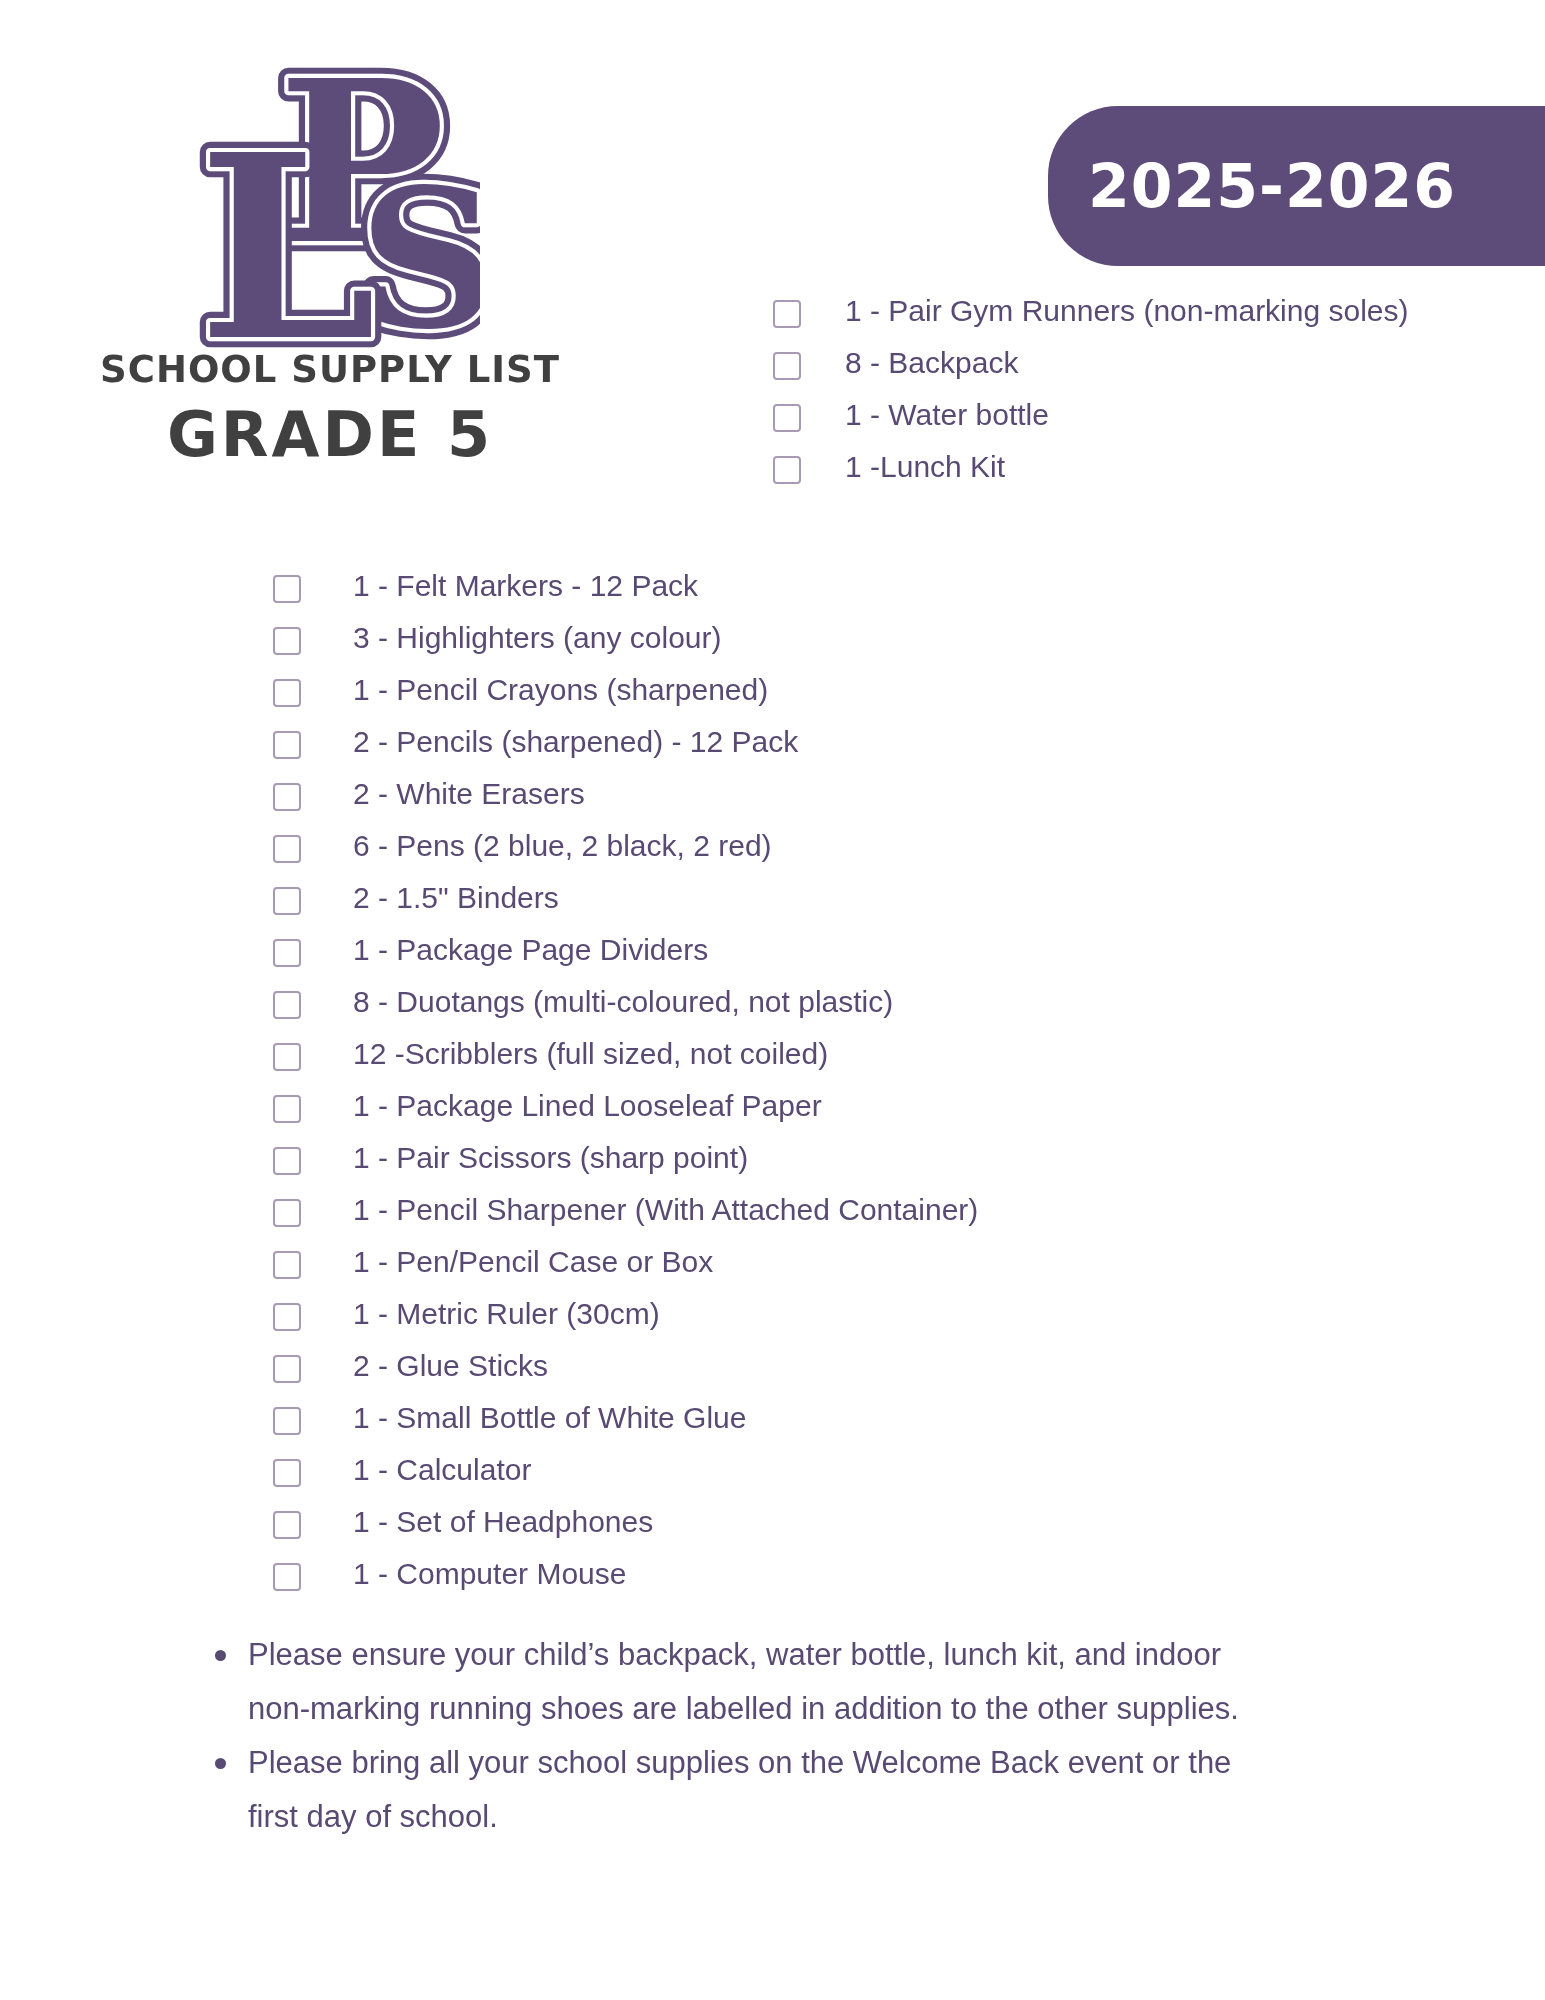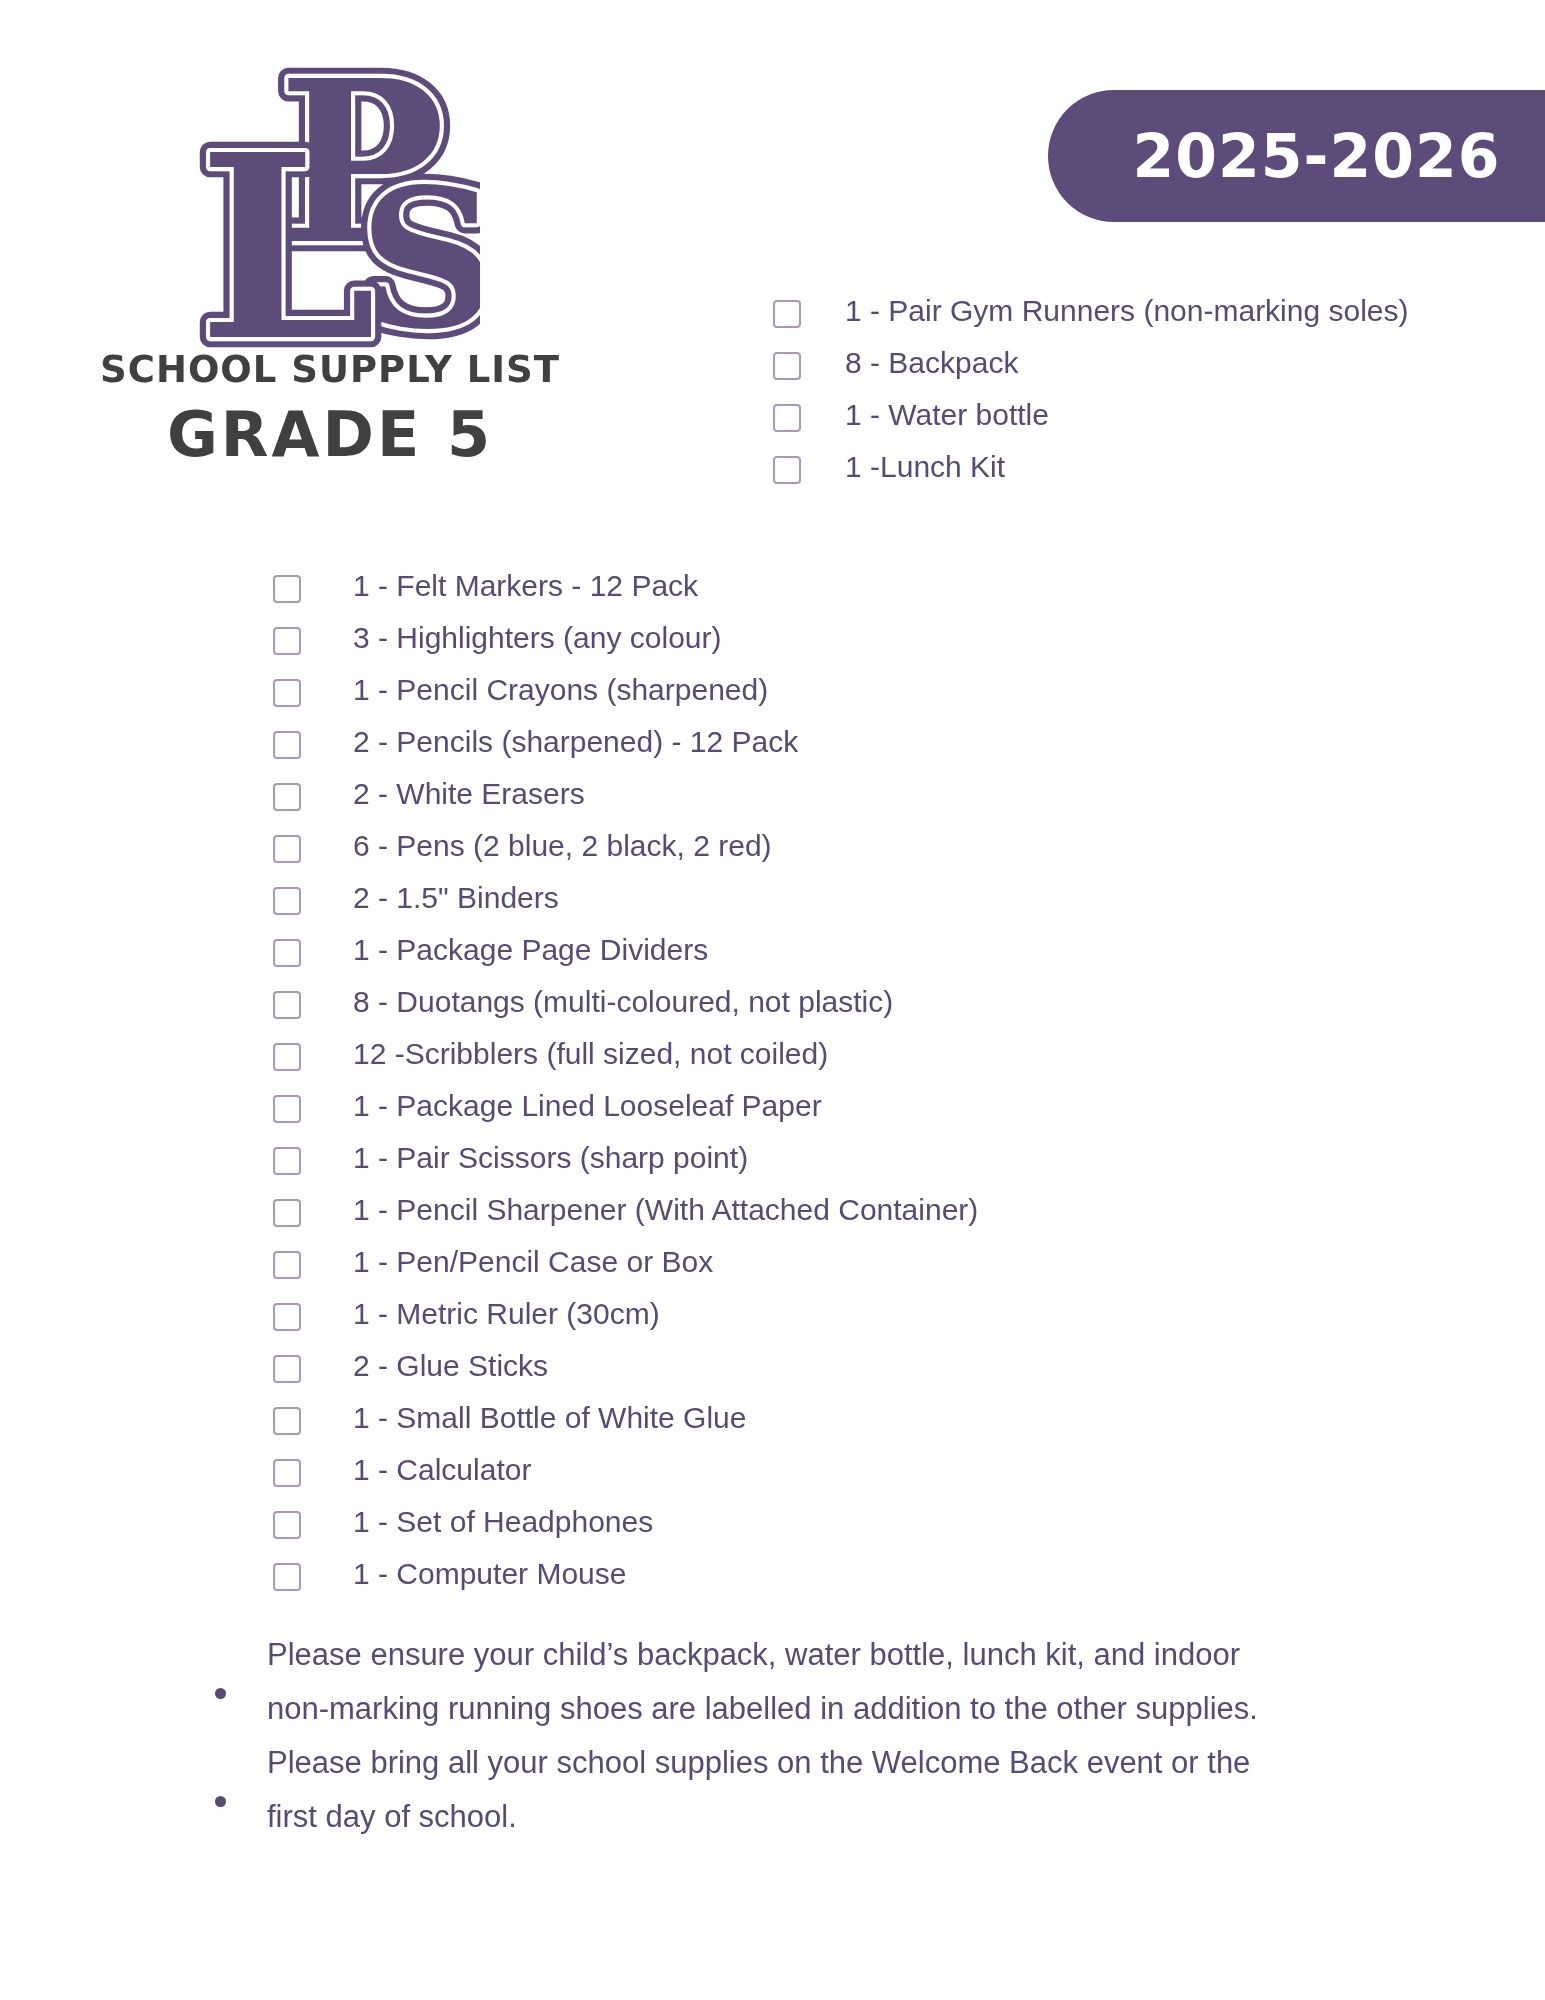--- a/index.html
+++ b/index.html
@@ -62,29 +62,29 @@
     font-weight:800;
     font-size:62px;
     letter-spacing:3px;
     color:#404040;
     white-space:nowrap;
   }
 
   
   .year-banner{
     position:absolute;
-    top:90px;
+    top:106px;
     right:0;
     width:497px;
-    height:132px;
+    height:160px;
     background:#5d4b7a;
     border-radius:70px 0 0 70px;
     display:flex;
     align-items:center;
-    justify-content:center;
+    justify-content:flex-start;
   }
   .year-banner span{
     font-family:"DejaVu Sans", sans-serif;
     font-weight:800;
     font-size:60px;
     letter-spacing:1px;
     color:#ffffff;
     padding-left:40px;
   }
 
@@ -116,22 +116,21 @@
 
   
   .notes{
     position:absolute;
     left:215px;
     top:1628px;
     width:1180px;
   }
   .note-item{
     display:flex;
-    align-items:center;
-    gap:19px;
+    align-items:flex-start;
   }
   .bullet{
     flex:0 0 auto;
     width:11px;
     height:11px;
     border-radius:50%;
     background:#584a73;
     margin:22px 22px 0 0;
   }
   .note-lines{

